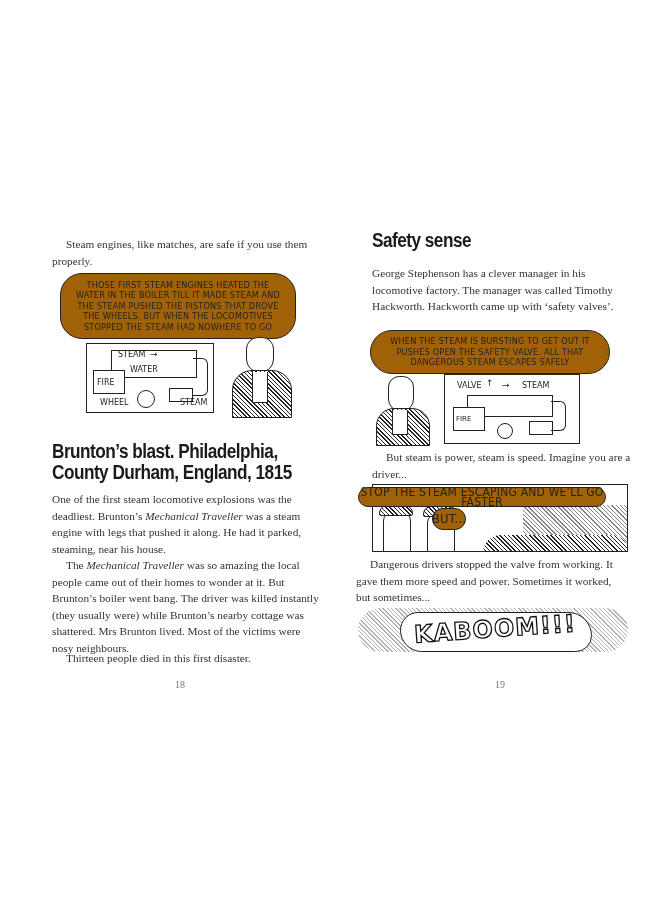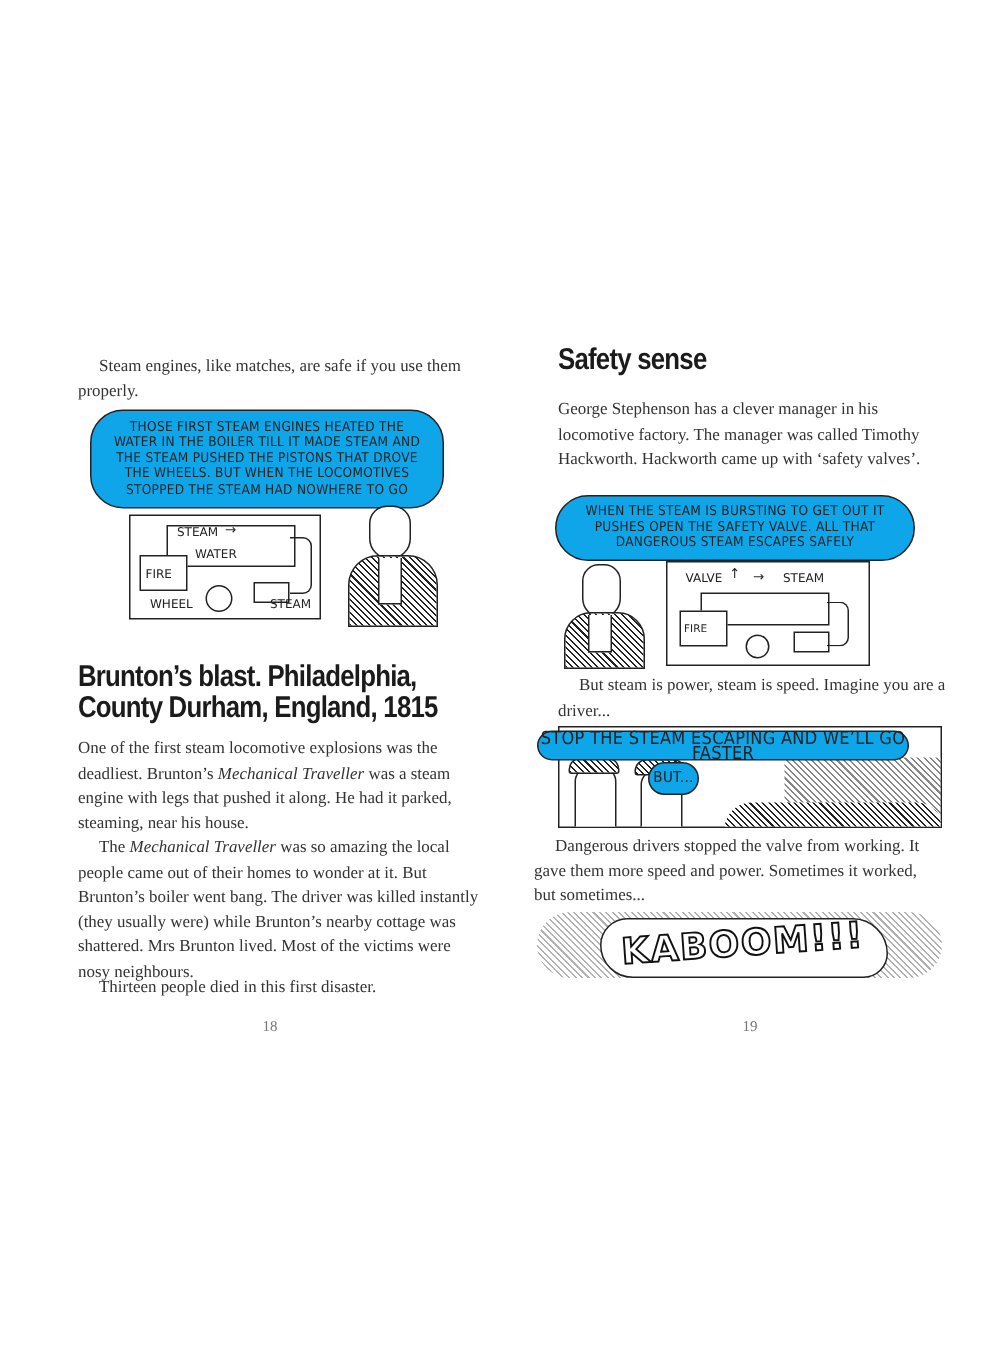--- a/index.html
+++ b/index.html
@@ -7,21 +7,21 @@
   .page { position:absolute; top:0; height:900px; }
   .left { left:0; width:330px;margin-left:20px; }
   .right { left:330px; width:330px; }
   .serif { font-family:"Liberation Serif","DejaVu Serif",serif; font-size:11.3px; line-height:16.5px; color:#333; }
   .para { position:absolute; margin:0; }
   .indent { text-indent:14px; }
   .heading { position:absolute; margin:0; font-family:"Liberation Sans","DejaVu Sans",sans-serif; font-weight:bold; color:#1b1b1b; letter-spacing:-0.6px; transform:scaleX(0.86); transform-origin:left top; }
   .h-brunton { font-size:20px; line-height:21px; width:330px; }
   .h-safety { font-size:20px; line-height:22px; }
   .pagenum { position:absolute; font-family:"Liberation Serif","DejaVu Serif",serif; font-size:10px; color:#777; }
-  .bubble { position:absolute; border:1.6px solid #222; border-radius:22px; background:#0ea5e9; font-family:"DejaVu Sans Condensed","DejaVu Sans",sans-serif; font-size:9px; line-height:10.5px; text-align:center; color:#222; letter-spacing:0.2px; box-sizing:border-box; display:flex; align-items:center; justify-content:center; text-transform:uppercase; }
+  .bubble { position:absolute; border:1.6px solid #222; border-radius:22px; background:#a16207; font-family:"DejaVu Sans Condensed","DejaVu Sans",sans-serif; font-size:9px; line-height:10.5px; text-align:center; color:#222; letter-spacing:0.2px; box-sizing:border-box; display:flex; align-items:center; justify-content:center; text-transform:uppercase; }
   .frame { position:absolute; border:1.4px solid #222; background:#fff; box-sizing:border-box; }
   .diag-label { position:absolute; font-family:"DejaVu Sans","Liberation Sans",sans-serif; font-size:8px; color:#222; }
   .hatch { position:absolute; background:repeating-linear-gradient(45deg,#222 0 1px,#fff 1px 3px); }
   .kaboom { position:absolute; font-family:"DejaVu Sans","Liberation Sans",sans-serif; font-weight:bold; font-size:24px; letter-spacing:1px; color:#fff; -webkit-text-stroke:1.3px #111; transform:rotate(-4deg); }
   i { font-style:italic; }
 </style>
 </head>
 <body>
 
 <div class="page left">
@@ -88,21 +88,21 @@
 
   <div class="frame" style="left:42px; top:484px; width:256px; height:68px; overflow:hidden;">
     <div class="hatch" style="left:150px; top:20px; width:106px; height:48px; opacity:0.55; border:none;"></div>
     <div class="hatch" style="left:110px; top:50px; width:146px; height:18px; border-radius:40px 40px 0 0; border:none;"></div>
     <div style="position:absolute; left:10px; top:26px; width:26px; height:42px; border:1.2px solid #222; border-radius:10px 10px 0 0; background:#fff;"></div>
     <div class="hatch" style="left:6px; top:20px; width:32px; height:9px; border-radius:8px 8px 2px 2px; border:1px solid #222;"></div>
     <div style="position:absolute; left:54px; top:28px; width:26px; height:40px; border:1.2px solid #222; border-radius:10px 10px 0 0; background:#fff;"></div>
     <div class="hatch" style="left:50px; top:21px; width:32px; height:9px; border-radius:8px 8px 2px 2px; border:1px solid #222;"></div>
   </div>
   <div class="bubble" style="left:28px; top:487px; width:248px; height:20px; font-size:12px; border-radius:12px;">STOP THE STEAM ESCAPING AND WE’LL GO FASTER</div>
-  <div class="bubble" style="left:102px; top:508px; width:34px; height:22px; border-radius:12px; font-size:10px;text-align:right;">BUT...</div>
+  <div class="bubble" style="left:102px; top:508px; width:34px; height:22px; border-radius:12px; font-size:13px;text-align:right;">BUT...</div>
 
   <p class="para serif indent" style="left:26px; top:556px; width:262px;">Dangerous drivers stopped the valve from working. It gave them more speed and power. Sometimes it worked, but sometimes...</p>
 
   <div>
     <div class="hatch" style="left:28px; top:608px; width:270px; height:44px; border-radius:22px; opacity:0.35; border:none;"></div>
     <div style="position:absolute; left:70px; top:612px; width:190px; height:38px; background:#fff; border:1.4px solid #222; border-radius:20px 26px 18px 24px;"></div>
     <span class="kaboom" style="left:84px; top:615px;">KABOOM!!!</span>
   </div>
 
   <span class="pagenum" style="left:165px; top:679px;">19</span>

